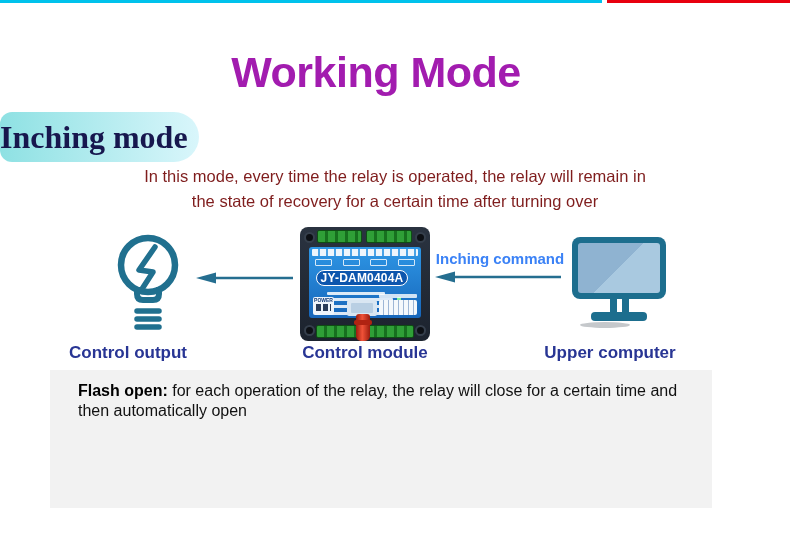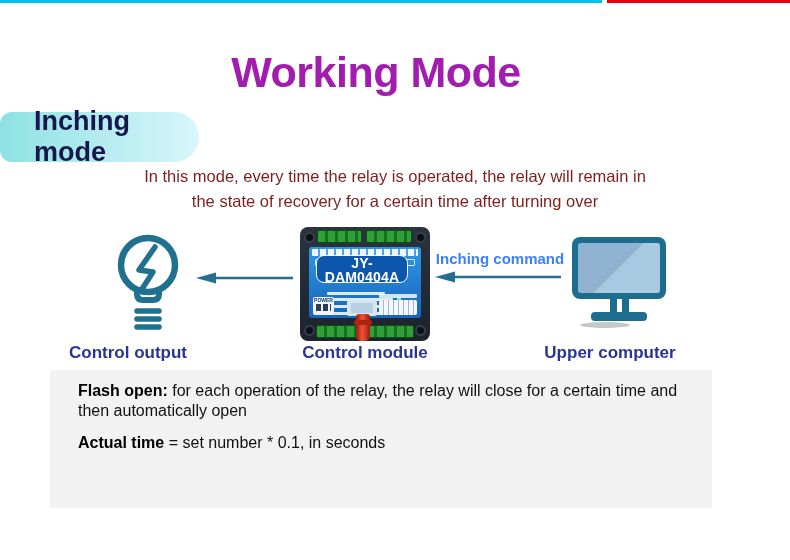--- a/index.html
+++ b/index.html
@@ -11,21 +11,21 @@
   .line-red{position:absolute;left:607px;top:0;width:183px;height:3px;background:#e8000f;}
 
   
   .title{position:absolute;left:0;top:48px;width:752px;text-align:center;
          font-size:43px;font-weight:bold;color:#a21caf;letter-spacing:-0.5px;}
 
   
   .pill{position:absolute;left:0;top:112px;width:199px;height:50px;
         background:linear-gradient(90deg,#8ee1e3,#d9f6fb);
         border-radius:12px 25px 25px 12px;display:flex;align-items:center;}
-  .pill span{padding-left:34px;font-size:27px;font-weight:bold;color:#17174e;}
+  .pill span{font-size:32px;font-weight:bold;color:#17174e;font-family:Liberation Serif, serif;}
 
   
   .desc{position:absolute;left:0;top:164px;width:790px;text-align:center;
         font-size:16.5px;line-height:25px;color:#7f1d1d;}
 
   
   .bulb{position:absolute;left:108px;top:233px;}
 
   
   .arrow1{position:absolute;left:195px;top:271px;}
@@ -52,22 +52,22 @@
   .m-term{position:absolute;height:13px;box-sizing:border-box;border:1px solid #0e4d14;border-radius:2px;
           background:repeating-linear-gradient(90deg,#2f9f37 0 7px,#17701f 7px 10px);}
   .m-t1{left:17px;top:3px;width:45px;} .m-t2{left:66px;top:3px;width:46px;}
   .m-tb{left:16px;bottom:3px;width:98px;}
   .m-panel{position:absolute;left:9px;top:20px;width:112px;height:71px;border-radius:3px;
            background:linear-gradient(180deg,#2e97e6,#1766ba);overflow:hidden;}
   .m-numrow{position:absolute;top:2px;left:3px;right:3px;height:7px;border-radius:1px;
             background:repeating-linear-gradient(90deg,#eef5fc 0 6px,rgba(255,255,255,0.15) 6px 8px);}
   .m-relays{position:absolute;top:12px;left:6px;right:6px;height:7px;display:flex;justify-content:space-between;}
   .m-relays i{width:17px;height:7px;border:1px solid rgba(255,255,255,.8);border-radius:1px;box-sizing:border-box;}
-  .m-model{position:absolute;top:8px;left:7px;width:92px;height:28px;background:#0d56ad;
-           border:1px solid #fff;border-radius:8px;color:#fff;font-weight:bold;font-size:14px;
+  .m-model{position:absolute;top:23px;left:7px;width:92px;height:16px;background:#0d56ad;
+           border:1px solid #fff;border-radius:8px;color:#fff;font-weight:bold;font-size:12px;
            line-height:14px;text-align:center;letter-spacing:.2px;box-sizing:border-box;}
   .m-spec{position:absolute;height:3px;background:rgba(255,255,255,.85);border-radius:1px;}
   .s1{top:45px;left:18px;width:58px;} .s2{top:51px;left:12px;width:72px;}
   .s3{top:58px;left:16px;width:66px;} .s4{top:65px;left:14px;width:70px;}
   .m-dot{position:absolute;width:4px;height:4px;border-radius:1px;}
   .d1{top:50px;left:88px;background:#7ef29b;} .d2{top:57px;left:86px;background:#ff6d5e;}
   .d3{top:64px;left:88px;background:#8fd0ff;}
   .m-power{position:absolute;left:4px;bottom:3px;width:21px;height:18px;background:#eef4fb;
            border-radius:2px;color:#143a74;font-size:5px;font-weight:bold;text-align:center;line-height:7px;}
   .m-power-slots{margin:0 auto;width:15px;height:7px;
@@ -184,16 +184,15 @@
     <div class="mon-base"></div>
     <div class="mon-shadow"></div>
   </div>
 
   <div class="caption cap-output">Control output</div>
   <div class="caption cap-module">Control module</div>
   <div class="caption cap-computer">Upper computer</div>
 
   <div class="notes">
     <p class="note"><b>Flash open:</b><span> for each operation of the relay, the relay will close for a certain time and then automatically open</span></p>
-    <p class="note last"><b>Actual time</b><span> = set number * 0.1, in seconds</span></p>
   </div>
 
 </div>
 
 </body></html>

